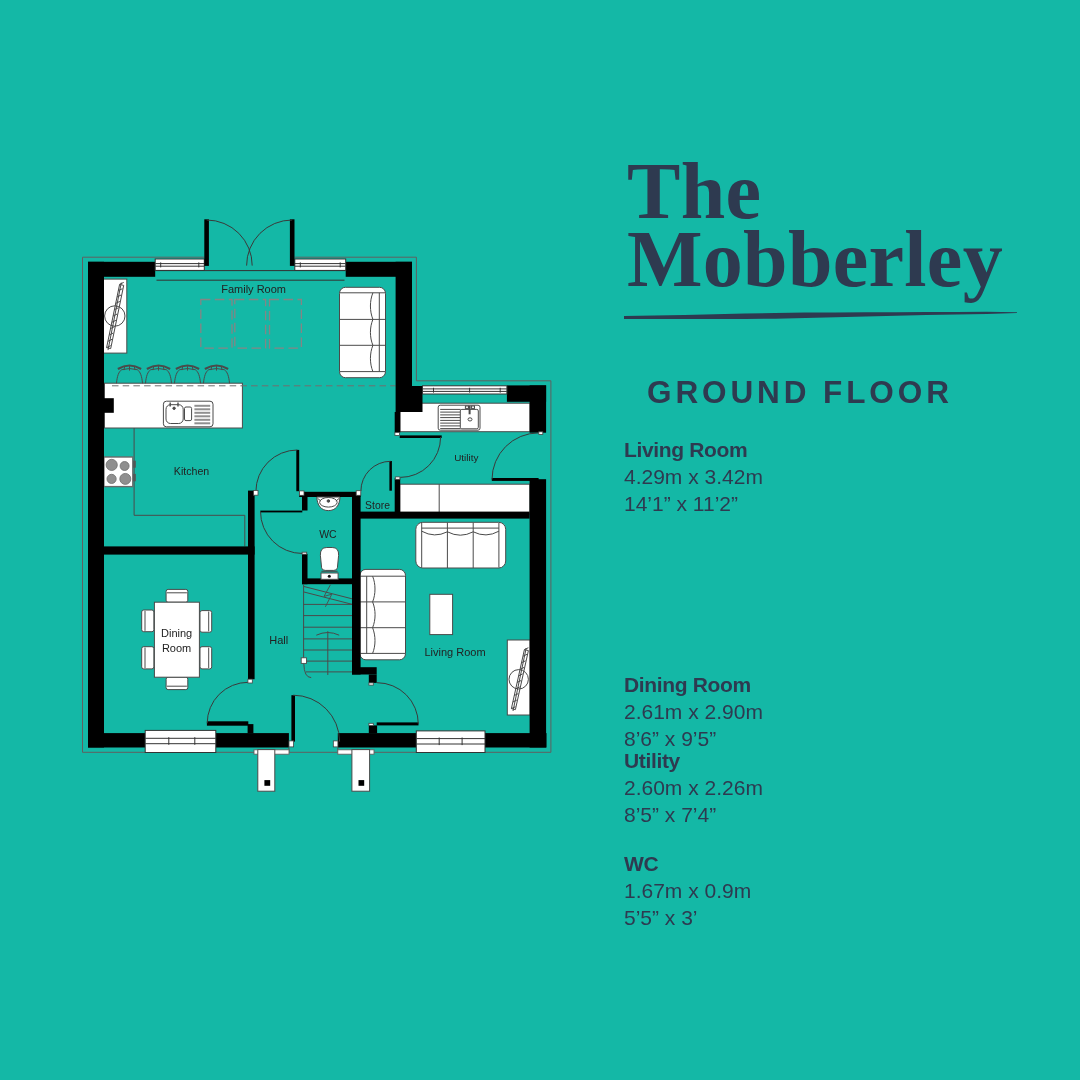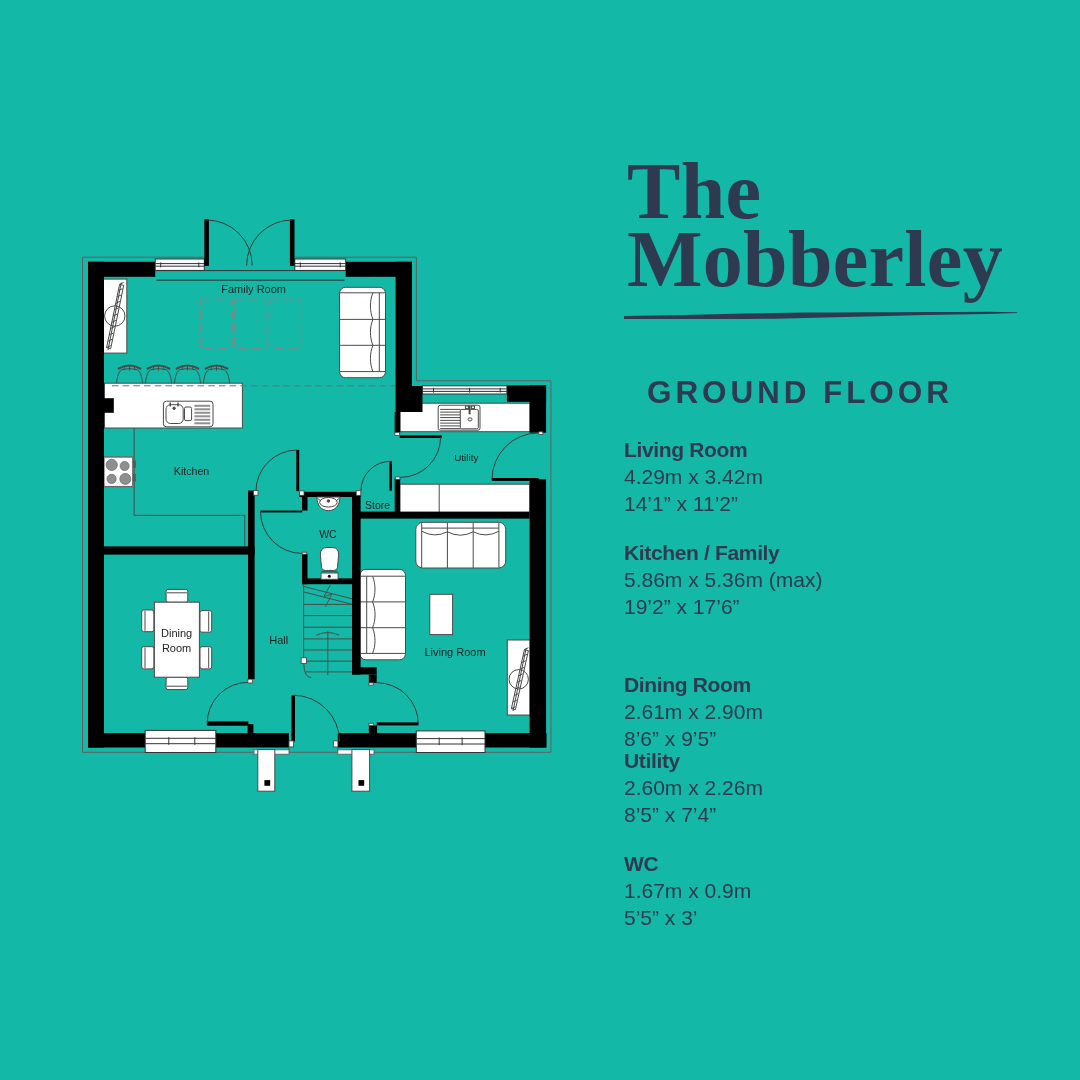--- a/index.html
+++ b/index.html
@@ -20,21 +20,20 @@
   <div id="title">The<br>Mobberley</div>
 
   <svg id="brush" style="position:absolute;left:620px;top:305px" width="410" height="30" viewBox="0 0 410 30">
     <path d="M 4.0 11.1 L 34.2 10.5 L 64.5 9.9 L 94.7 9.2 L 124.9 8.5 L 155.2 8.0 L 185.4 7.6 L 215.6 7.4 L 245.8 7.3 L 276.1 7.2 L 306.3 7.1 L 336.5 6.9 L 366.8 6.7 L 397.0 7.2 L 397.0 8.0 L 366.8 9.1 L 336.5 9.5 L 306.3 10.0 L 276.1 10.7 L 245.8 11.5 L 215.6 12.3 L 185.4 13.1 L 155.2 13.7 L 124.9 14.0 L 94.7 14.1 L 64.5 14.1 L 34.2 14.1 L 4.0 14.1 Z" fill="#2e3a50"></path>
   </svg>
 
   <div id="gfloor">GROUND FLOOR</div>
 
   <div class="grp" style="top:436px"><b>Living Room</b><br>4.29m x 3.42m<br>14’1” x 11’2”</div>
 
-  <div class="grp" style="top:538.6px"><b>Kitchen / Family</b><br>5.86m x 5.36m (max)<br>19’2” x 17’6”</div>
 
   <div class="grp" style="top:671px"><b>Dining Room</b><br>2.61m x 2.90m<br>8’6” x 9’5”</div>
 
   <div class="grp" style="top:746.9px"><b>Utility</b><br>2.60m x 2.26m<br>8’5” x 7’4”</div>
 
   <div class="grp" style="top:849.7px"><b>WC</b><br>1.67m x 0.9m<br>5’5” x 3’</div>
 
   <svg id="plan" width="1080" height="1080" viewBox="0 0 1080 1080">
 
 <path d="M 82.5 752.3 V 257.2 H 204.3 M 294.5 257.2 H 416.4 M 416.4 257.2 V 380.8 H 550.9 V 752.3 H 82.5" fill="none" stroke="#606060" stroke-width="1"></path>

